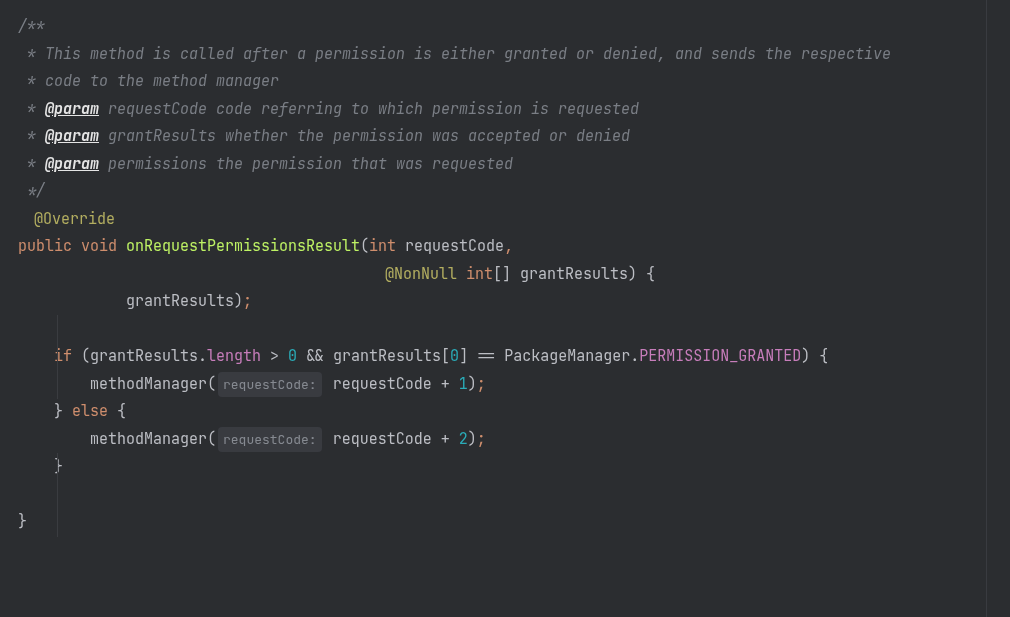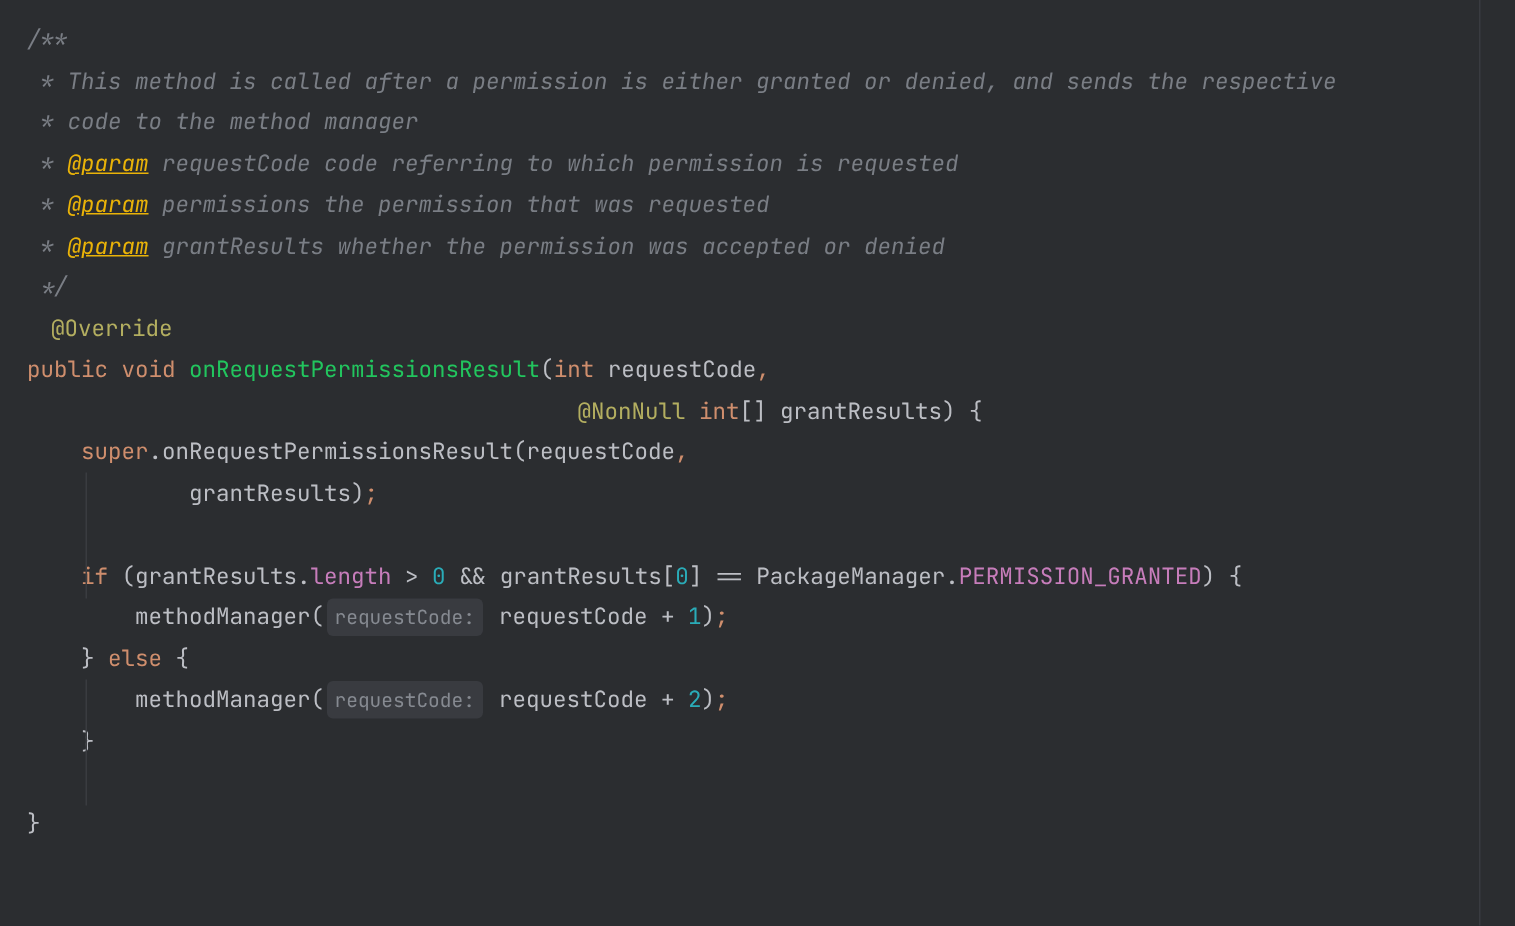--- a/index.html
+++ b/index.html
@@ -16,25 +16,25 @@
   }
   .editor {
     padding: 13px 0 0 18px;
     position: relative;
     height: 100%;
     border-right: 1px solid #393b40;
     margin-right: 23px;
   }
   .line { white-space: pre; height: 27.5px; }
   .comment { color: #7a7e85; font-style: italic; }
-  .tag { color: #eab308; font-style: italic; text-decoration: underline; font-weight: 400; }
+  .tag { color: #e5e5e5; font-style: italic; text-decoration: underline; font-weight: 700; }
   .annot { color: #b3ae60; margin-left: 16px; }
   .kw { color: #cf8e6d; }
   .super { color: #cf8e6d; }
-  .fname { color: #22c55e; }
+  .fname { color: #bef264; }
   .num { color: #2aacb8; }
   .field { color: #c77dbb; }
   .staticf { color: #c77dbb; }
   .hint {
     background: #393b40;
     color: #868a91;
     font-style: normal;
     font-size: 13px;
     padding: 4px 5px;
     border-radius: 4px;
@@ -50,27 +50,26 @@
 
 <div class="editor">
 
 <div class="guide" style="left:57px; top:315px; height:84px;"></div>
 <div class="guide" style="left:57px; top:453px; height:84px;"></div>
 
 <div class="line"><span class="comment">/**</span></div>
 <div class="line"><span class="comment"> * This method is called after a permission is either granted or denied, and sends the respective</span></div>
 <div class="line"><span class="comment"> * code to the method manager</span></div>
 <div class="line"><span class="comment"> * </span><span class="tag">@param</span><span class="comment"> requestCode</span><span class="comment"> code referring to which permission is requested</span></div>
+<div class="line"><span class="comment"> * </span><span class="tag">@param</span><span class="comment"> grantResults</span><span class="comment"> whether the permission was accepted or denied</span></div>
 <div class="line"><span class="comment"> * </span><span class="tag">@param</span><span class="comment"> permissions</span><span class="comment"> the permission that was requested</span></div>
-<div class="line"><span class="comment"> * </span><span class="tag">@param</span><span class="comment"> grantResults</span><span class="comment"> whether the permission was accepted or denied</span></div>
 <div class="line"><span class="comment"> */</span></div>
 <div class="line"><span class="annot">@Override</span></div>
 <div class="line"><span class="kw">public</span><span> </span><span class="kw">void</span><span> </span><span class="fname">onRequestPermissionsResult</span><span>(</span><span class="kw">int</span><span> requestCode</span><span class="kw">,</span></div>
 <div class="line"><span>                                       </span><span class="annot">@NonNull</span><span> </span><span class="kw">int</span><span>[] grantResults) {</span></div>
-<div class="line"><span>    </span><span class="super">super</span><span>.onRequestPermissionsResult(requestCode</span><span class="kw">,</span></div>
 <div class="line"><span>            grantResults)</span><span class="kw">;</span></div>
 <div class="line"> </div>
 <div class="line"><span>    </span><span class="kw">if</span><span> (grantResults.</span><span class="field">length</span><span> &gt; </span><span class="num">0</span><span> &amp;&amp; grantResults[</span><span class="num">0</span><span>] == PackageManager.</span><span class="staticf">PERMISSION_GRANTED</span><span>) {</span></div>
 <div class="line"><span>        methodManager(</span><span class="hint">requestCode:</span><span> requestCode + </span><span class="num">1</span><span>)</span><span class="kw">;</span></div>
 <div class="line"><span>    } </span><span class="kw">else</span><span> {</span></div>
 <div class="line"><span>        methodManager(</span><span class="hint">requestCode:</span><span> requestCode + </span><span class="num">2</span><span>)</span><span class="kw">;</span></div>
 <div class="line"><span>    }</span></div>
 <div class="line"> </div>
 <div class="line"><span>}</span></div>
 

